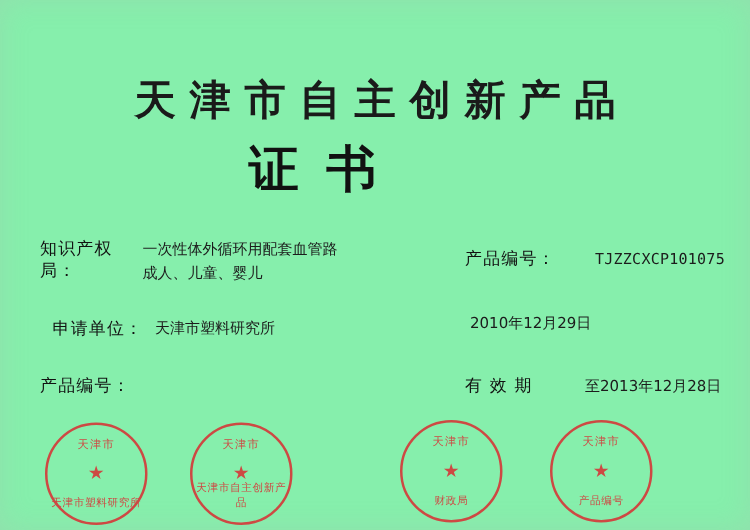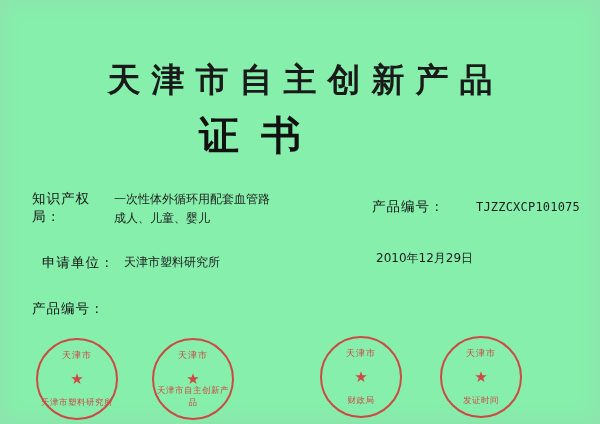--- a/index.html
+++ b/index.html
@@ -170,37 +170,41 @@
 
   <div class="row-right" style="top:250px;">
     <span class="value" style="margin-left:4px;">2010年12月29日</span>
   </div>
 
   <div class="row-left" style="top:300px;">
     <span class="label">产品编号：</span>
     <span class="value"></span>
   </div>
 
+  <div class="row-right" style="top:300px;">
+    <span class="label">有 效 期</span>
+    <span class="value" style="margin-left:14px;">至2013年12月28日</span>
+  </div>
 
   <div class="seals">
     <div class="seal seal-1">
       <span class="top-text">天津市</span>
       <span class="star">★</span>
       <span class="bottom-text">天津市塑料研究所</span>
     </div>
     <div class="seal seal-2">
       <span class="top-text">天津市</span>
       <span class="star">★</span>
       <span class="bottom-text">天津市自主创新产品</span>
     </div>
     <div class="seal seal-3">
       <span class="top-text">天津市</span>
       <span class="star">★</span>
       <span class="bottom-text">财政局</span>
     </div>
     <div class="seal seal-4">
       <span class="top-text">天津市</span>
       <span class="star">★</span>
-      <span class="bottom-text">发证时间</span>
+      <span class="bottom-text">产品编号</span>
     </div>
   </div>
 
 </div>
 
 </body></html>

